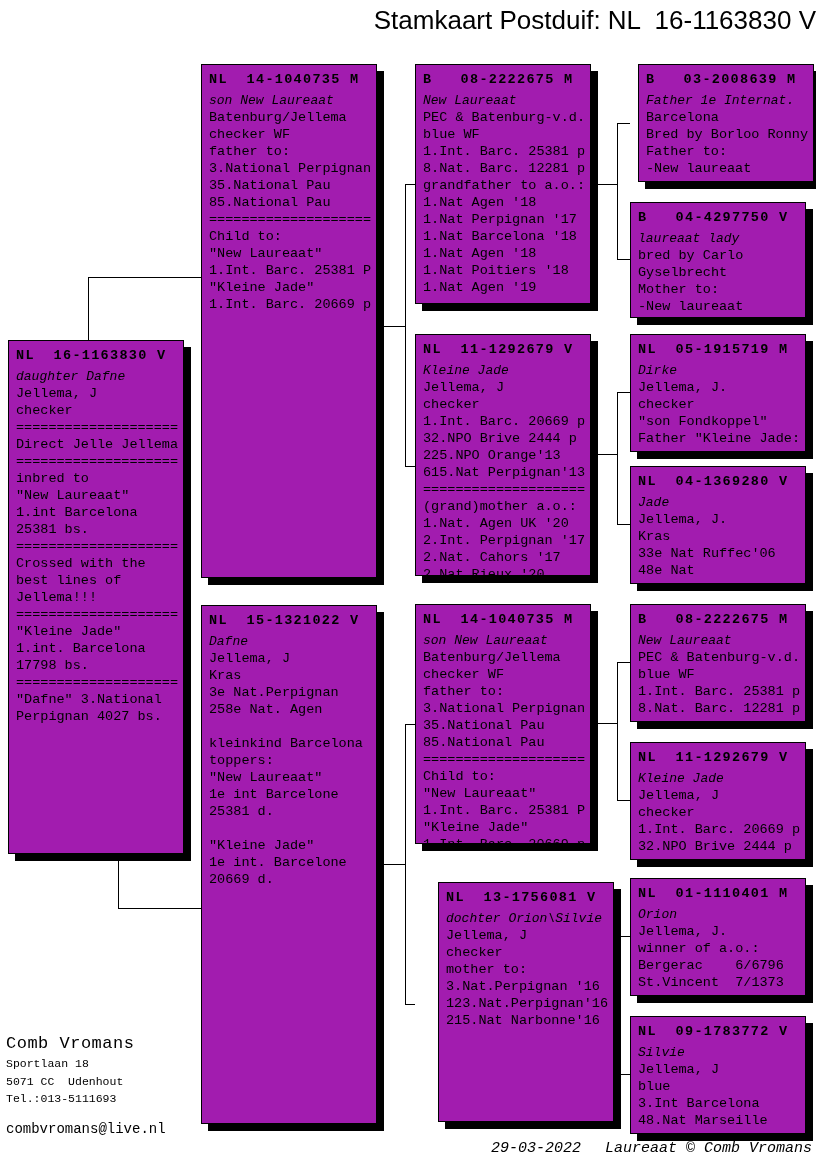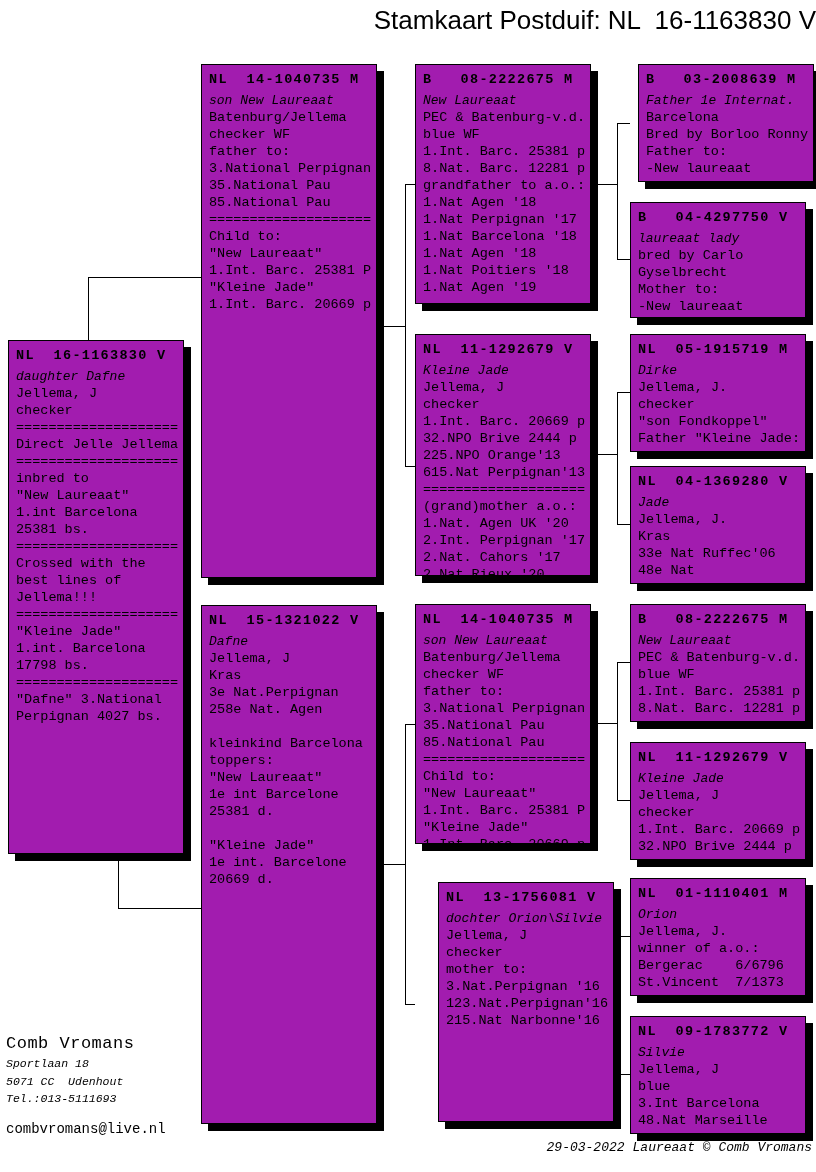--- a/index.html
+++ b/index.html
@@ -16,25 +16,25 @@
   .pbox {
     position:absolute; background:#a21caf; border:1px solid #000;
     box-shadow:7px 7px 0 0 #000; padding:5px 2px 0 7px; z-index:2;
   }
   .ring { font-weight:bold; font-size:13.5px; line-height:19px; white-space:pre; letter-spacing:1.3px; }
   .pname { font-style:italic; font-size:13px; line-height:17px; white-space:pre; margin-top:3px; }
   .plines .bline { font-size:13.5px; line-height:17px; white-space:pre; }
   .cl { position:absolute; background:#000; z-index:1; }
   .breeder { position:absolute; left:6px; top:1033px; }
   .breeder-name { font-weight:normal; font-size:17px; letter-spacing:0.5px; line-height:22px; white-space:pre; }
-  .breeder-line { font-size:11.5px; line-height:17.5px; white-space:pre;font-style:italic; }
+  .breeder-line { font-size:11.5px; line-height:17.5px; white-space:pre; }
   .breeder-email { font-size:14px; line-height:17px; margin-top:13px; white-space:pre; }
   .pfooter {
-    position:absolute; right:4px; top:1140px; font-size:13px; font-style:italic;
-    white-space:pre; display:flex; gap:8px;
+    position:absolute; right:4px; top:1140px; font-size:15px; font-style:italic;
+    white-space:pre; display:flex; gap:24px;
   }
 </style>
 </head>
 <body>
 
 <div id="page">
 
   <div class="title">Stamkaart Postduif: NL  16-1163830 V</div>
 
   <i class="cl" style="left:88px;top:277px;width:1px;height:63px"></i>

